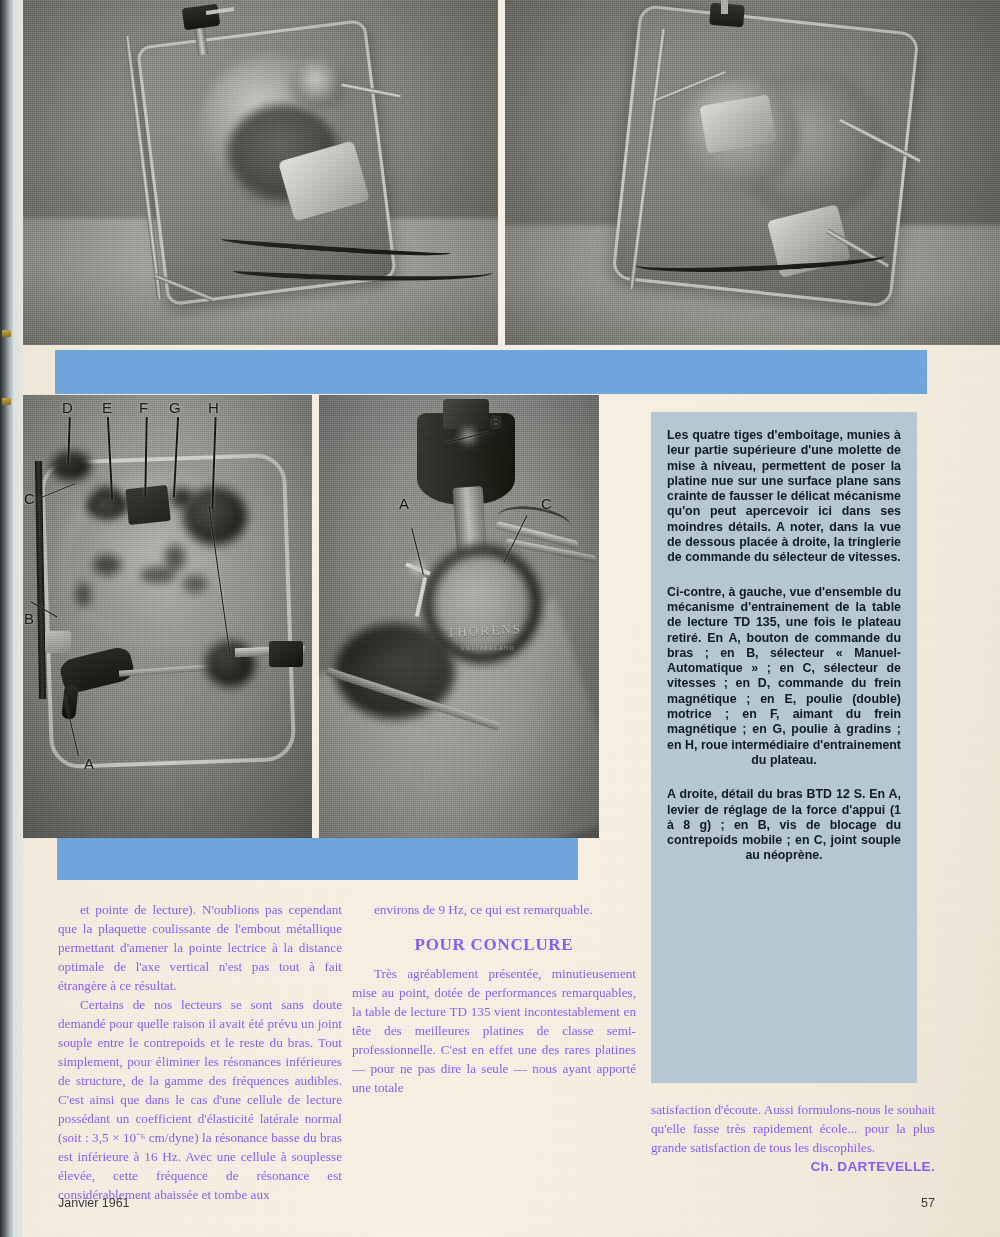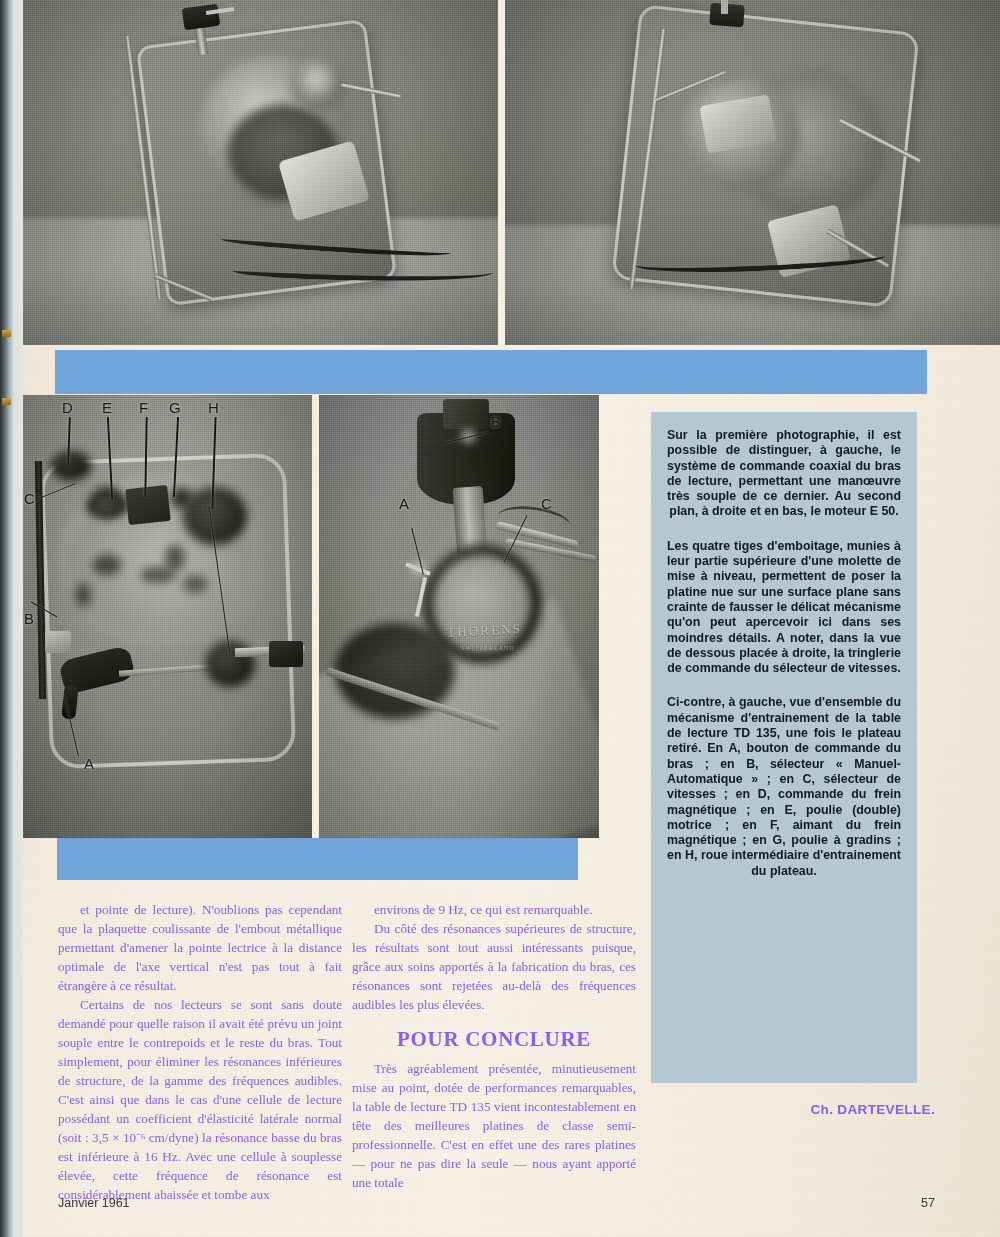--- a/index.html
+++ b/index.html
@@ -99,21 +99,21 @@
     color:#8b5cf6;
     text-align:justify;
   }
   .col p{margin:0;text-indent:22px;}
   #col-left{left:58px;top:900px;width:284px;}
   #col-mid{left:352px;top:900px;width:284px;}
   #col-right{left:651px;top:1100px;width:284px;}
 
   h2.section{
     font-family:"Liberation Serif", serif;
-    font-weight:bold;font-size:21px;letter-spacing:.7px;
+    font-weight:bold;font-size:17px;letter-spacing:.7px;
     text-align:center;margin:16px 0 10px 0;text-indent:0;
   }
   .byline{
     text-align:right;font-weight:bold;font-size:13.6px;
     font-family:"Liberation Sans", sans-serif;
     margin-top:14px;text-indent:0;letter-spacing:.3px;
   }
 
   
   #footer{
@@ -309,37 +309,37 @@
 
 <div class="blue-bar" id="blue-bar-top"></div>
 <div class="blue-bar" id="blue-bar-bottom"></div>
 
 <div class="binding"></div>
 <div class="binding-inner"></div>
 <div class="staple" style="top:330px;"></div>
 <div class="staple" style="top:398px;"></div>
 
 <div id="caption-panel">
-  <p>Sur la première photographie, il est possible de distinguer, à gauche, le système de commande coaxial du bras de lecture, permettant une manœuvre très souple de ce dernier. Au second plan, à droite et en bas, le moteur E 50.</p>
   <p>Les quatre tiges d'emboitage, munies à leur partie supérieure d'une molette de mise à niveau, permettent de poser la platine nue sur une surface plane sans crainte de fausser le délicat mécanisme qu'on peut apercevoir ici dans ses moindres détails. A noter, dans la vue de dessous placée à droite, la tringlerie de commande du sélecteur de vitesses.</p>
   <p>Ci-contre, à gauche, vue d'ensemble du mécanisme d'entrainement de la table de lecture TD 135, une fois le plateau retiré. En A, bouton de commande du bras ; en B, sélecteur « Manuel-Automatique » ; en C, sélecteur de vitesses ; en D, commande du frein magnétique ; en E, poulie (double) motrice ; en F, aimant du frein magnétique ; en G, poulie à gradins ; en H, roue intermédiaire d'entrainement du plateau.</p>
+  <p class="cap-last">A droite, détail du bras BTD 12 S. En A, levier de réglage de la force d'appui (1 à 8 g) ; en B, vis de blocage du contrepoids mobile ; en C, joint souple au néoprène.</p>
 </div>
 
 <div class="col" id="col-left">
   <p>et pointe de lecture). N'oublions pas cependant que la plaquette coulissante de l'embout métallique permettant d'amener la pointe lectrice à la distance optimale de l'axe vertical n'est pas tout à fait étrangère à ce résultat.</p>
   <p>Certains de nos lecteurs se sont sans doute demandé pour quelle raison il avait été prévu un joint souple entre le contrepoids et le reste du bras. Tout simplement, pour éliminer les résonances inférieures de structure, de la gamme des fréquences audibles. C'est ainsi que dans le cas d'une cellule de lecture possédant un coefficient d'élasticité latérale normal (soit : 3,5 × 10⁻⁶ cm/dyne) la résonance basse du bras est inférieure à 16 Hz. Avec une cellule à souplesse élevée, cette fréquence de résonance est considérablement abaissée et tombe aux</p>
 </div>
 
 <div class="col" id="col-mid">
   <p>environs de 9 Hz, ce qui est remarquable.</p>
-  <p>Du côté des résonances supérieures de structure, les résultats sont tout aussi intéressants puisque, grâce aux soins apportés à la fabrication du bras, ces résonances sont rejetées au-delà des fréquences audibles les plus élevées.</p>
   <h2 class="section">POUR CONCLURE</h2>
   <p>Très agréablement présentée, minutieusement mise au point, dotée de performances remarquables, la table de lecture TD 135 vient incontestablement en tête des meilleures platines de classe semi-professionnelle. C'est en effet une des rares platines — pour ne pas dire la seule — nous ayant apporté une totale</p>
 </div>
 
 <div class="col" id="col-right">
+  <p style="text-indent:0;">satisfaction d'écoute. Aussi formulons-nous le souhait qu'elle fasse très rapidement école... pour la plus grande satisfaction de tous les discophiles.</p>
   <p class="byline">Ch. DARTEVELLE.</p>
 </div>
 
 <div id="footer">
   <span>Janvier 1961</span>
   <span>57</span>
 </div>
 
 </body></html>

